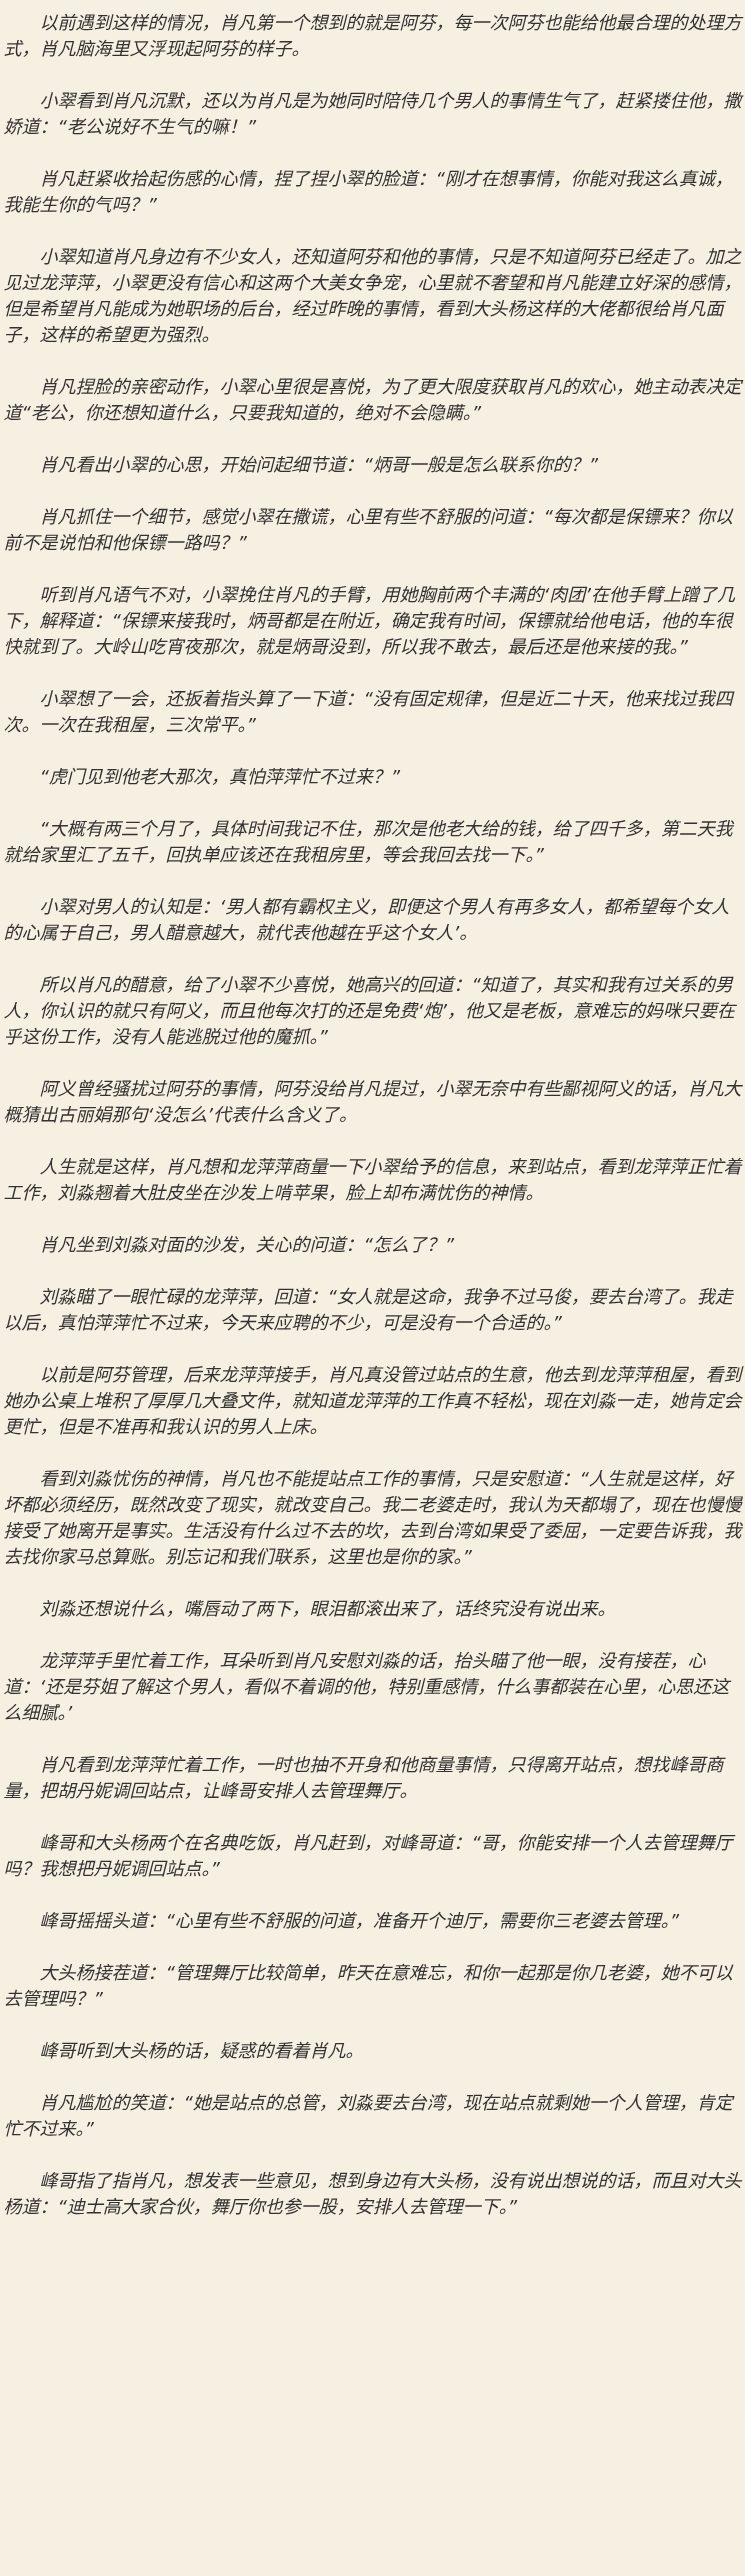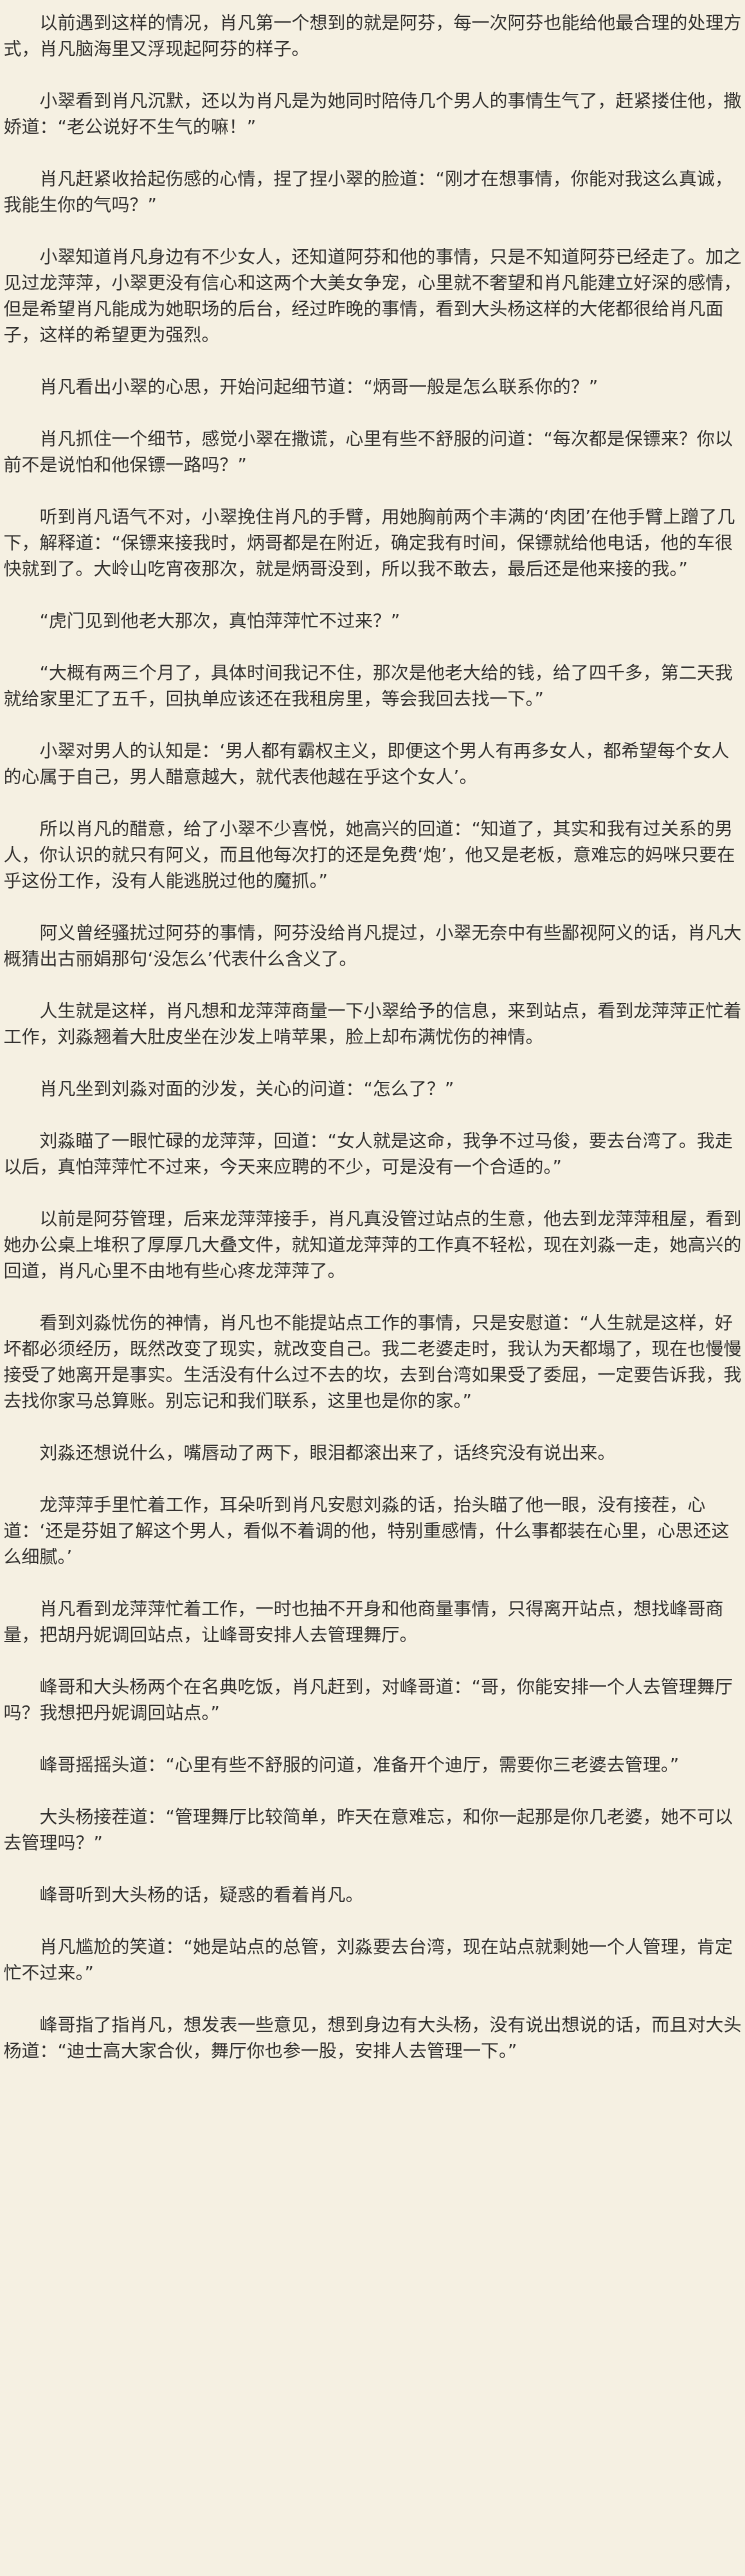--- a/index.html
+++ b/index.html
@@ -24,44 +24,47 @@
     line-height: 26px;
     text-align: left;
     overflow: hidden;
   }
   .para {
     margin: 0 0 26px 0;
     padding: 0;
     text-indent: 2em;
     word-break: break-all;
     overflow-wrap: break-word;
+    font-style: italic;
   }
   .para:last-child { margin-bottom: 0; }
 </style>
 </head>
 <body>
 
 <div class="page">
   <div class="content">
       <p class="para">以前遇到这样的情况，肖凡第一个想到的就是阿芬，每一次阿芬也能给他最合理的处理方式，肖凡脑海里又浮现起阿芬的样子。</p>
       <p class="para">小翠看到肖凡沉默，还以为肖凡是为她同时陪侍几个男人的事情生气了，赶紧搂住他，撒娇道：“老公说好不生气的嘛！”</p>
       <p class="para">肖凡赶紧收拾起伤感的心情，捏了捏小翠的脸道：“刚才在想事情，你能对我这么真诚，我能生你的气吗？”</p>
       <p class="para">小翠知道肖凡身边有不少女人，还知道阿芬和他的事情，只是不知道阿芬已经走了。加之见过龙萍萍，小翠更没有信心和这两个大美女争宠，心里就不奢望和肖凡能建立好深的感情，但是希望肖凡能成为她职场的后台，经过昨晚的事情，看到大头杨这样的大佬都很给肖凡面子，这样的希望更为强烈。</p>
+      <p class="para">肖凡捏脸的亲密动作，小翠心里很是喜悦，为了更大限度获取肖凡的欢心，她主动表决定道“老公，你还想知道什么，只要我知道的，绝对不会隐瞒。”</p>
       <p class="para">肖凡看出小翠的心思，开始问起细节道：“炳哥一般是怎么联系你的？”</p>
       <p class="para">肖凡抓住一个细节，感觉小翠在撒谎，心里有些不舒服的问道：“每次都是保镖来？你以前不是说怕和他保镖一路吗？”</p>
       <p class="para">听到肖凡语气不对，小翠挽住肖凡的手臂，用她胸前两个丰满的‘肉团’在他手臂上蹭了几下，解释道：“保镖来接我时，炳哥都是在附近，确定我有时间，保镖就给他电话，他的车很快就到了。大岭山吃宵夜那次，就是炳哥没到，所以我不敢去，最后还是他来接的我。”</p>
+      <p class="para">小翠想了一会，还扳着指头算了一下道：“没有固定规律，但是近二十天，他来找过我四次。一次在我租屋，三次常平。”</p>
       <p class="para">“虎门见到他老大那次，真怕萍萍忙不过来？”</p>
       <p class="para">“大概有两三个月了，具体时间我记不住，那次是他老大给的钱，给了四千多，第二天我就给家里汇了五千，回执单应该还在我租房里，等会我回去找一下。”</p>
       <p class="para">小翠对男人的认知是：‘男人都有霸权主义，即便这个男人有再多女人，都希望每个女人的心属于自己，男人醋意越大，就代表他越在乎这个女人’。</p>
       <p class="para">所以肖凡的醋意，给了小翠不少喜悦，她高兴的回道：“知道了，其实和我有过关系的男人，你认识的就只有阿义，而且他每次打的还是免费‘炮’，他又是老板，意难忘的妈咪只要在乎这份工作，没有人能逃脱过他的魔抓。”</p>
       <p class="para">阿义曾经骚扰过阿芬的事情，阿芬没给肖凡提过，小翠无奈中有些鄙视阿义的话，肖凡大概猜出古丽娟那句‘没怎么’代表什么含义了。</p>
       <p class="para">人生就是这样，肖凡想和龙萍萍商量一下小翠给予的信息，来到站点，看到龙萍萍正忙着工作，刘淼翘着大肚皮坐在沙发上啃苹果，脸上却布满忧伤的神情。</p>
       <p class="para">肖凡坐到刘淼对面的沙发，关心的问道：“怎么了？”</p>
       <p class="para">刘淼瞄了一眼忙碌的龙萍萍，回道：“女人就是这命，我争不过马俊，要去台湾了。我走以后，真怕萍萍忙不过来，今天来应聘的不少，可是没有一个合适的。”</p>
-      <p class="para">以前是阿芬管理，后来龙萍萍接手，肖凡真没管过站点的生意，他去到龙萍萍租屋，看到她办公桌上堆积了厚厚几大叠文件，就知道龙萍萍的工作真不轻松，现在刘淼一走，她高兴的回道，肖凡心里不由地有些心疼龙萍萍了。</p>
+      <p class="para">以前是阿芬管理，后来龙萍萍接手，肖凡真没管过站点的生意，他去到龙萍萍租屋，看到她办公桌上堆积了厚厚几大叠文件，就知道龙萍萍的工作真不轻松，现在刘淼一走，她肯定会更忙，但是不准再和我认识的男人上床。</p>
       <p class="para">看到刘淼忧伤的神情，肖凡也不能提站点工作的事情，只是安慰道：“人生就是这样，好坏都必须经历，既然改变了现实，就改变自己。我二老婆走时，我认为天都塌了，现在也慢慢接受了她离开是事实。生活没有什么过不去的坎，去到台湾如果受了委屈，一定要告诉我，我去找你家马总算账。别忘记和我们联系，这里也是你的家。”</p>
       <p class="para">刘淼还想说什么，嘴唇动了两下，眼泪都滚出来了，话终究没有说出来。</p>
       <p class="para">龙萍萍手里忙着工作，耳朵听到肖凡安慰刘淼的话，抬头瞄了他一眼，没有接茬，心道：‘还是芬姐了解这个男人，看似不着调的他，特别重感情，什么事都装在心里，心思还这么细腻。’</p>
       <p class="para">肖凡看到龙萍萍忙着工作，一时也抽不开身和他商量事情，只得离开站点，想找峰哥商量，把胡丹妮调回站点，让峰哥安排人去管理舞厅。</p>
       <p class="para">峰哥和大头杨两个在名典吃饭，肖凡赶到，对峰哥道：“哥，你能安排一个人去管理舞厅吗？我想把丹妮调回站点。”</p>
       <p class="para">峰哥摇摇头道：“心里有些不舒服的问道，准备开个迪厅，需要你三老婆去管理。”</p>
       <p class="para">大头杨接茬道：“管理舞厅比较简单，昨天在意难忘，和你一起那是你几老婆，她不可以去管理吗？”</p>
       <p class="para">峰哥听到大头杨的话，疑惑的看着肖凡。</p>
       <p class="para">肖凡尴尬的笑道：“她是站点的总管，刘淼要去台湾，现在站点就剩她一个人管理，肯定忙不过来。”</p>
       <p class="para">峰哥指了指肖凡，想发表一些意见，想到身边有大头杨，没有说出想说的话，而且对大头杨道：“迪士高大家合伙，舞厅你也参一股，安排人去管理一下。”</p>

